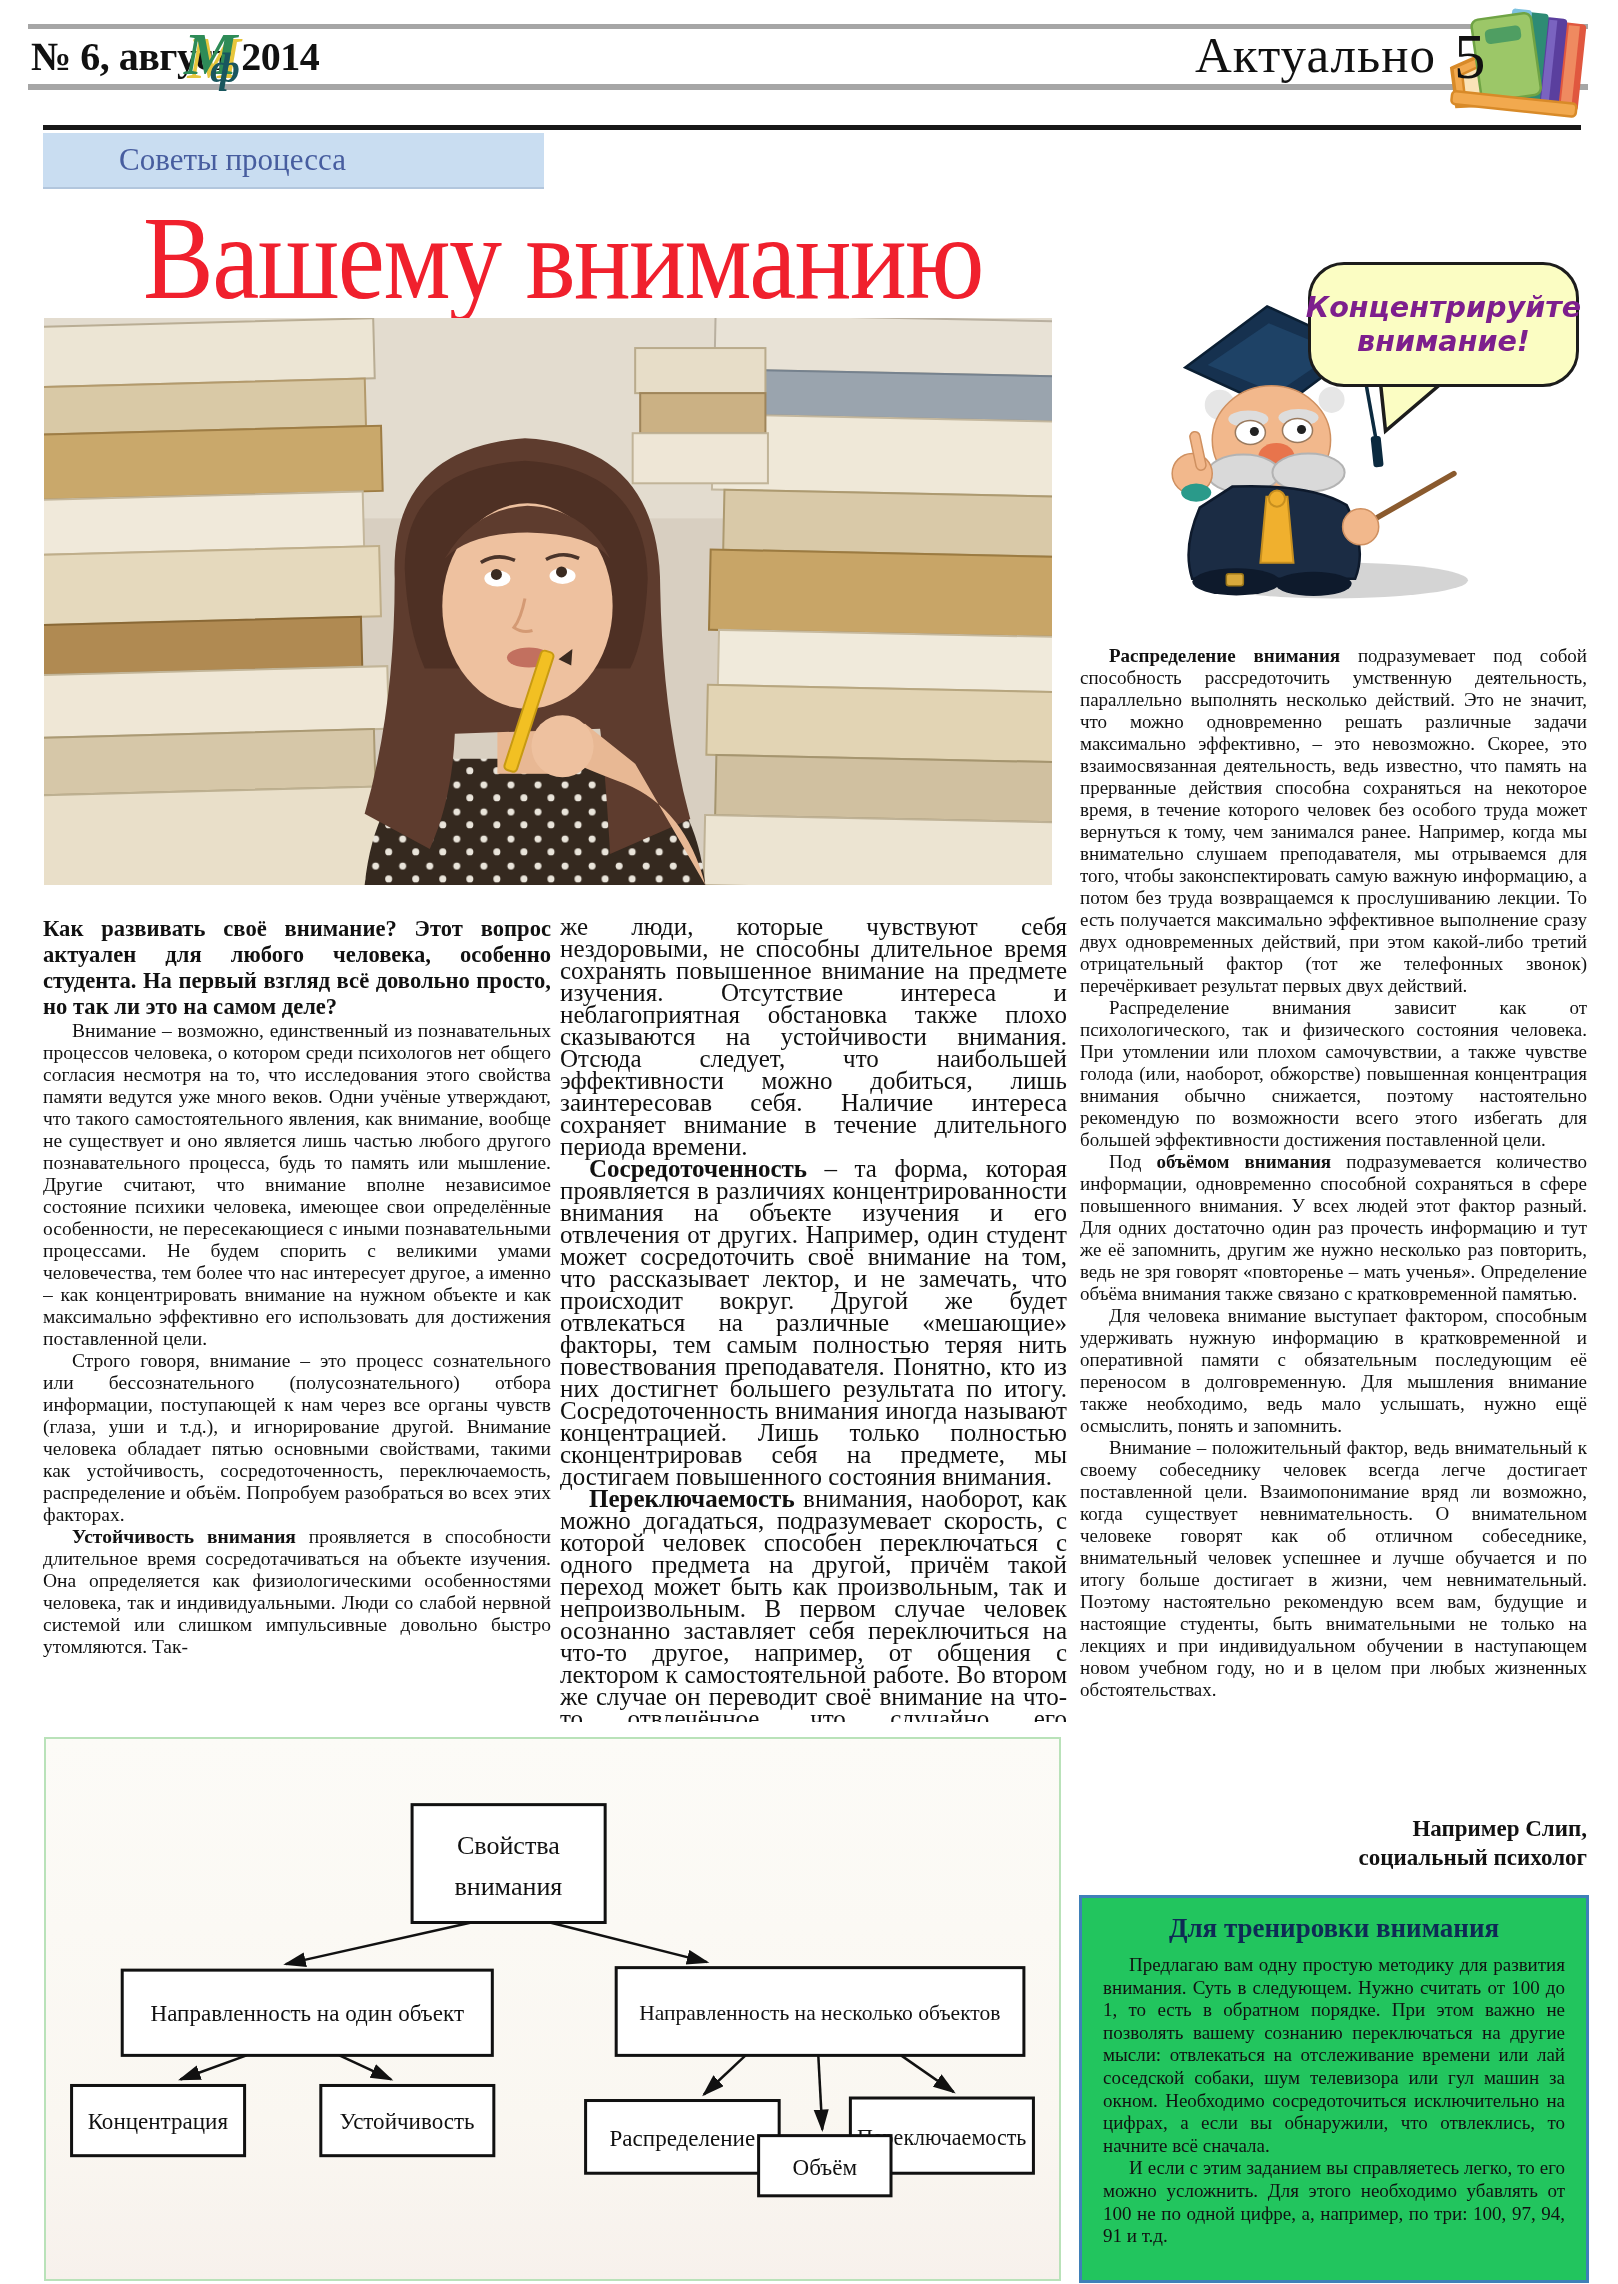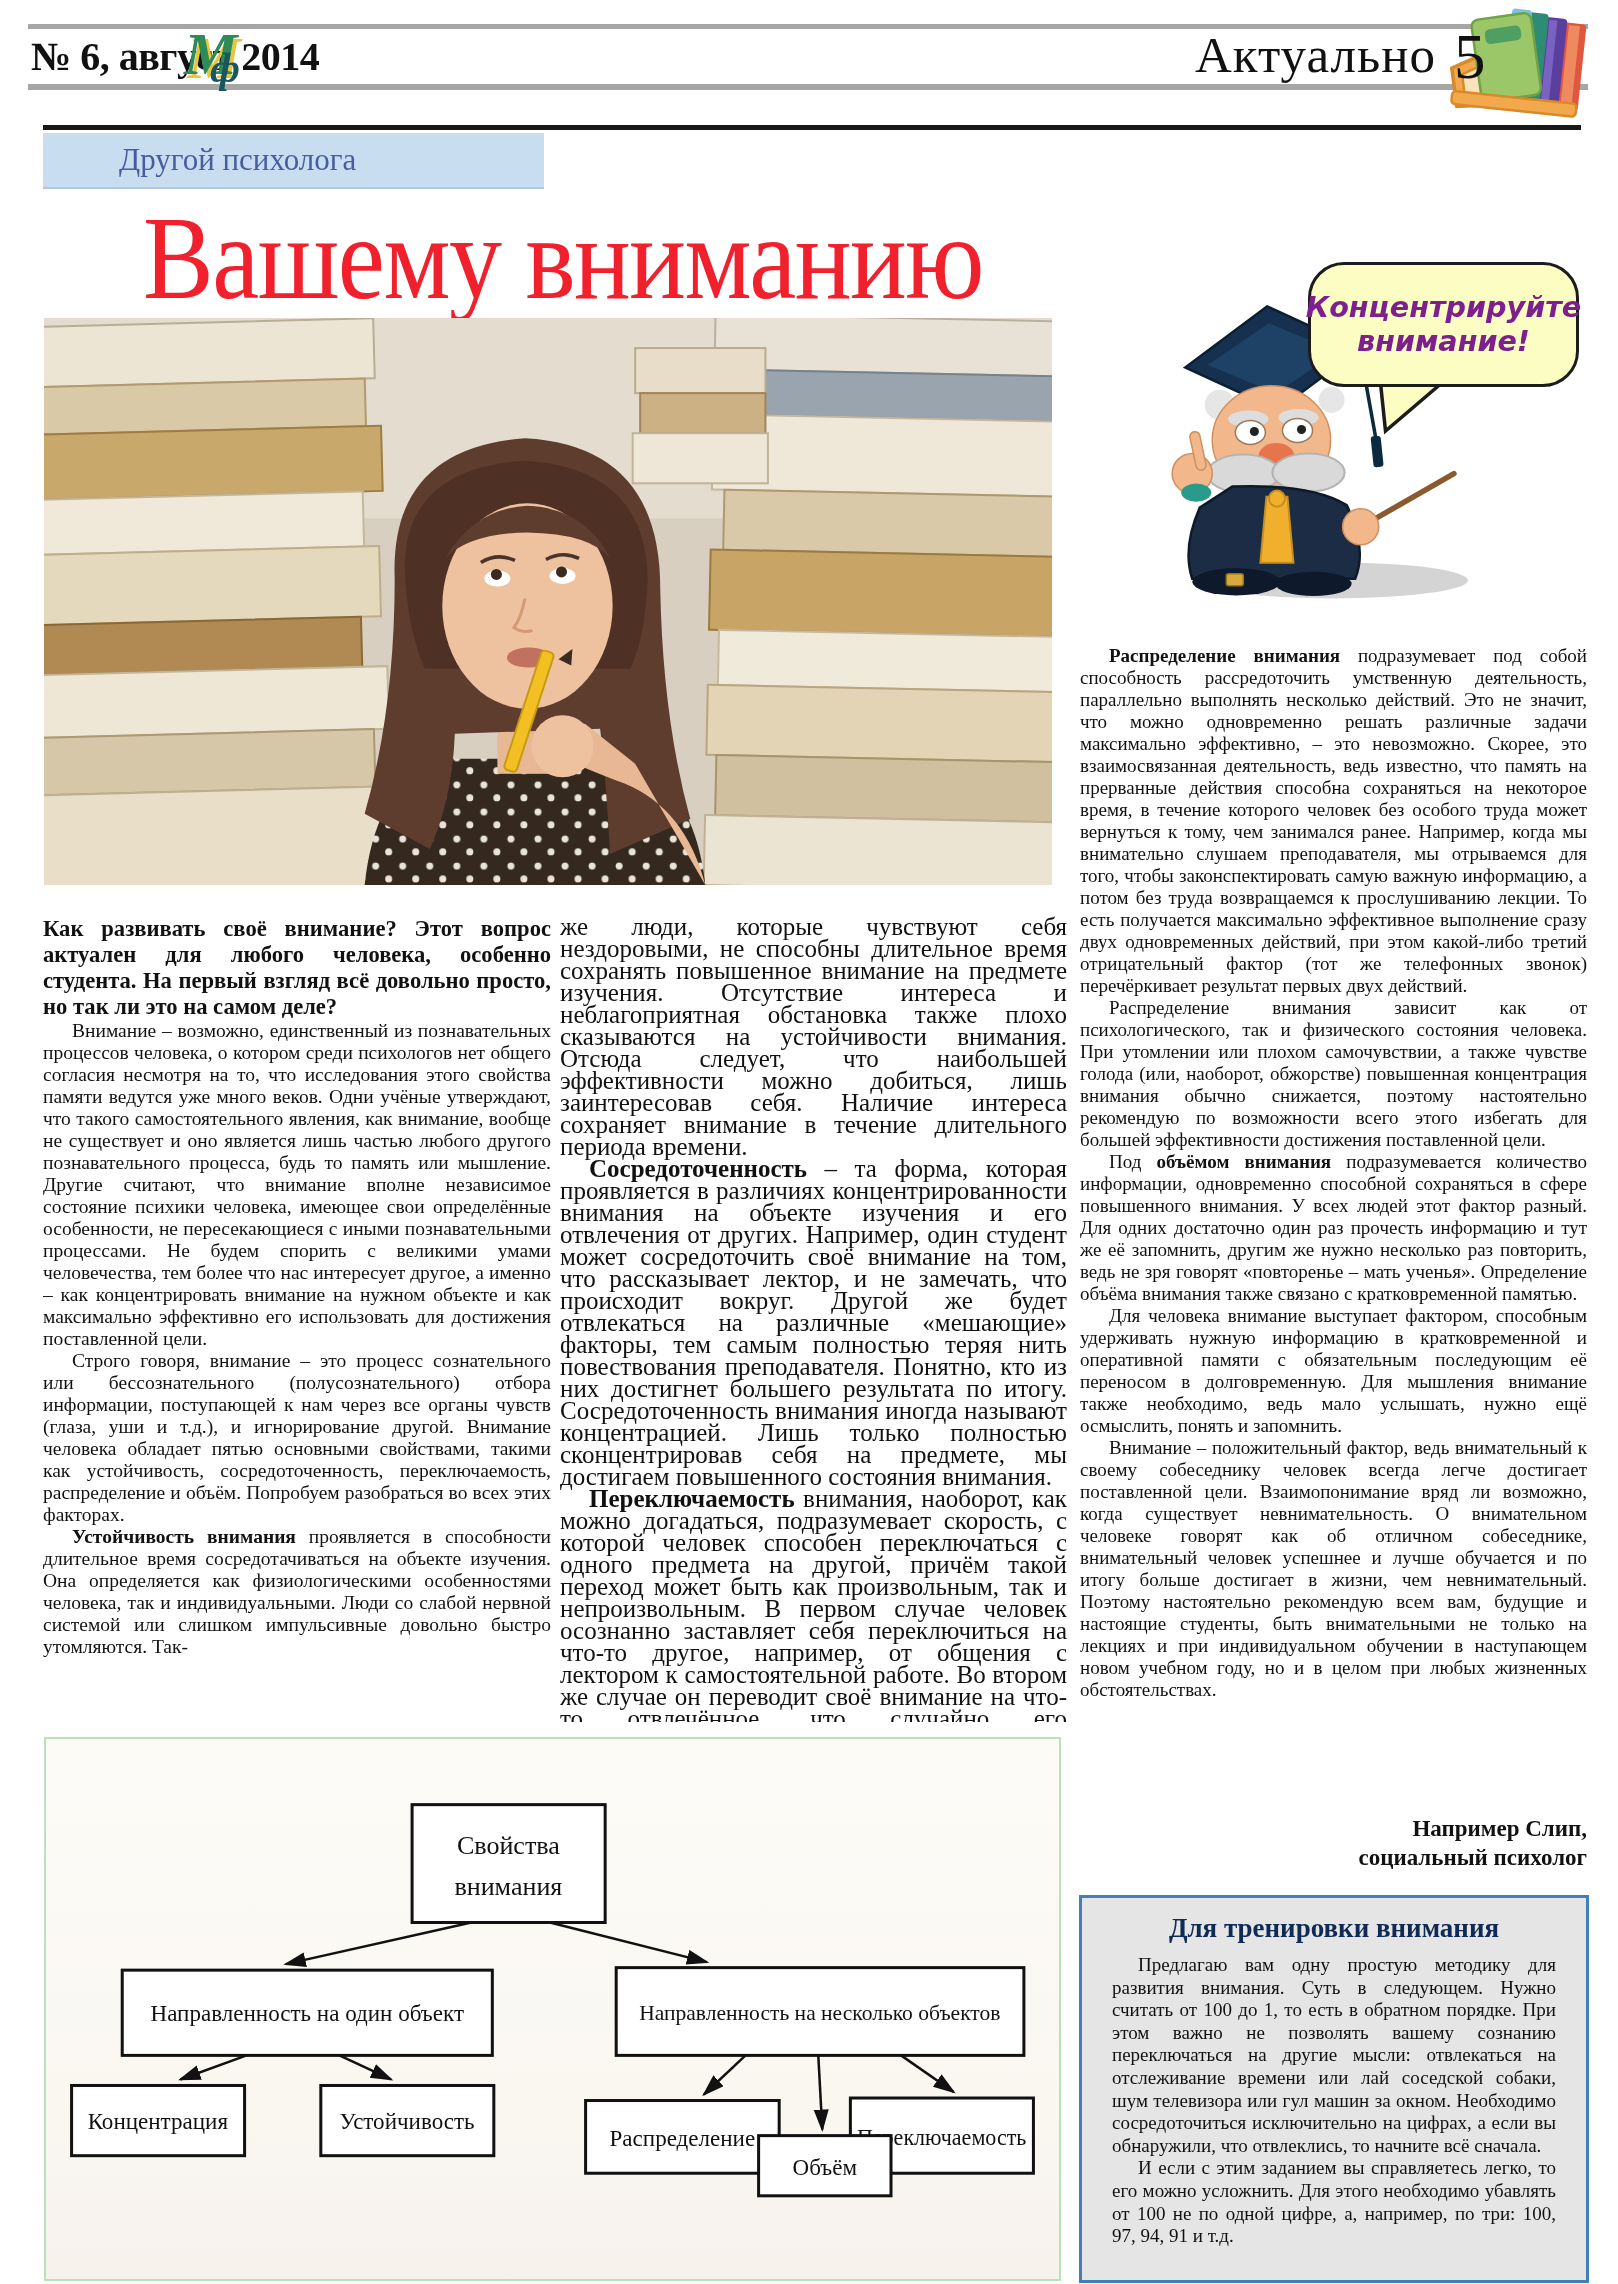--- a/index.html
+++ b/index.html
@@ -40,21 +40,21 @@
   .col { position:absolute; text-align:justify; overflow:hidden; }
   .col1 { left:43px;  top:916px; width:508px; height:806px; font-size:19.5px; line-height:22px; }
   .col2 { left:560px; top:916px; width:507px; height:806px; font-size:25px; line-height:22px; }
   .col3 { left:1080px; top:645px; width:507px; height:1149px; font-size:19px; line-height:22px; }
   p.para { text-indent:29px; }
   p.para.lead { font-weight:bold; font-size:22.6px; line-height:26px; text-indent:0; }
   p.para.noindent { text-indent:0; }
   .byline { position:absolute; left:1080px; top:1815px; width:507px; text-align:right; font-weight:bold; font-size:23px; line-height:28.6px; }
   .training {
     position:absolute; left:1079px; top:1895px; width:510px; height:388px;
-    background:#e5e5e5; border:3px solid #3f80b8; padding:8px 30px; overflow:hidden;
+    background:#22c55e; border:3px solid #3f80b8; padding:8px 21px; overflow:hidden;
   }
   .training .t-title { text-align:center; font-weight:bold; font-size:27px; color:#0e2a55; margin:7px 0 10px; }
   .training p { text-align:justify; text-indent:26px; font-size:19px; line-height:22.6px; }
   .diagram {
     position:absolute; left:44px; top:1737px; width:1017px; height:544px;
     border:2.5px solid #b9e2b9; background:linear-gradient(180deg,#fcfbf7 0%,#faf7f1 70%,#f7f1ec 100%);
   }
   .diagram svg { position:absolute; left:0; top:0; width:100%; height:100%; }
   .dg-text { font-family:"Liberation Serif","DejaVu Serif",serif; fill:#111; }
 </style>
@@ -88,21 +88,21 @@
       <g transform="rotate(-14 95 120)">
         <rect x="58" y="40" width="120" height="165" rx="14" fill="#9ccб70"></rect>
         <rect x="58" y="40" width="120" height="165" rx="14" fill="#9cc768" stroke="#6fa344" stroke-width="5"></rect>
         <rect x="82" y="62" width="72" height="30" rx="10" fill="#4f9e62"></rect>
       </g>
       <rect x="18" y="195" width="250" height="26" rx="8" fill="#f2a94e" stroke="#d88a28" stroke-width="5"></rect>
     </g>
   </svg>
 
   <div class="rubric">
-    <span>Другой психолога</span>
+    <span>Советы процесса</span>
   </div>
 
   <h1 class="title">Вашему вниманию</h1>
 
   <svg class="photo" viewBox="0 0 2012 1132" preserveAspectRatio="none">
     <rect width="2012" height="1132" fill="#d8cfc1"></rect>
     <rect width="2012" height="400" fill="#e3dccf"></rect>
 
     <g transform="rotate(-1.5 300 500)">
       <rect x="-20" y="10" width="690" height="120" fill="#ece5d4" stroke="#b9ad94" stroke-width="4"></rect>

